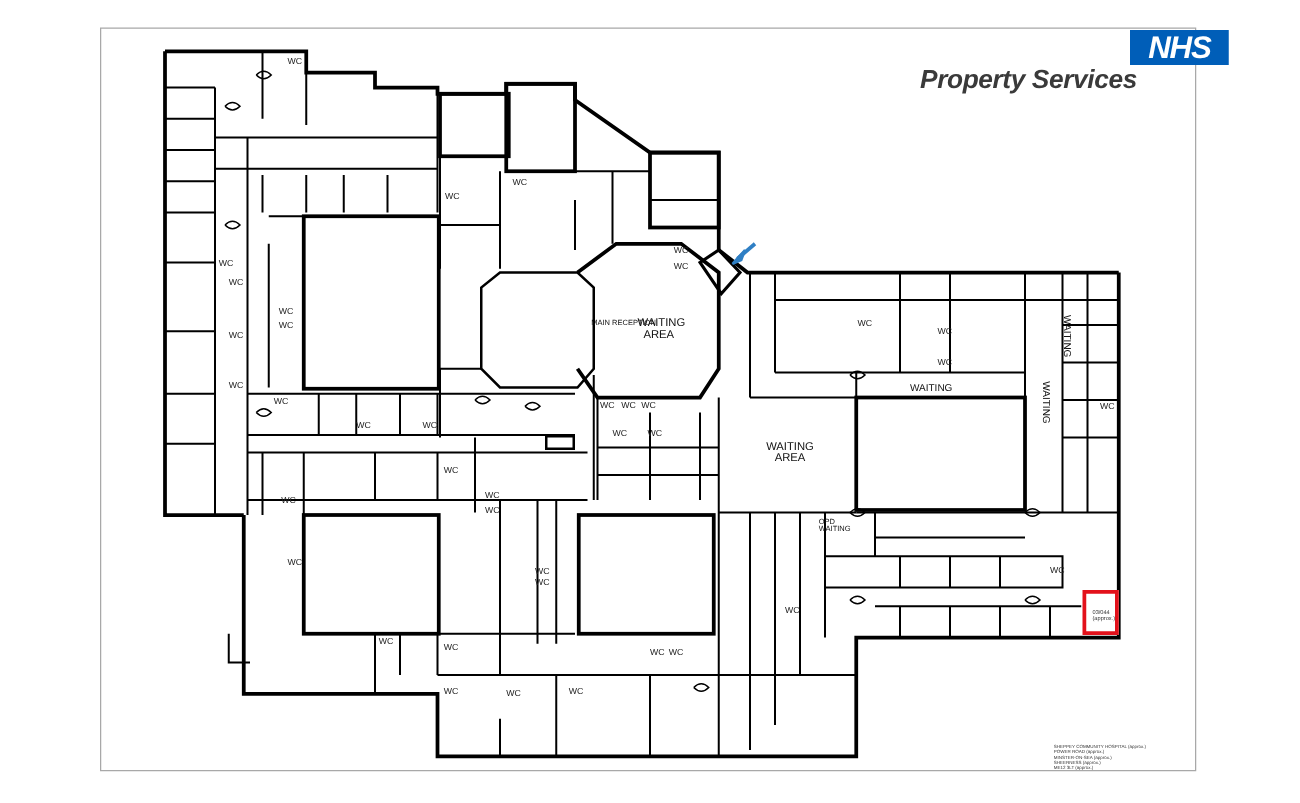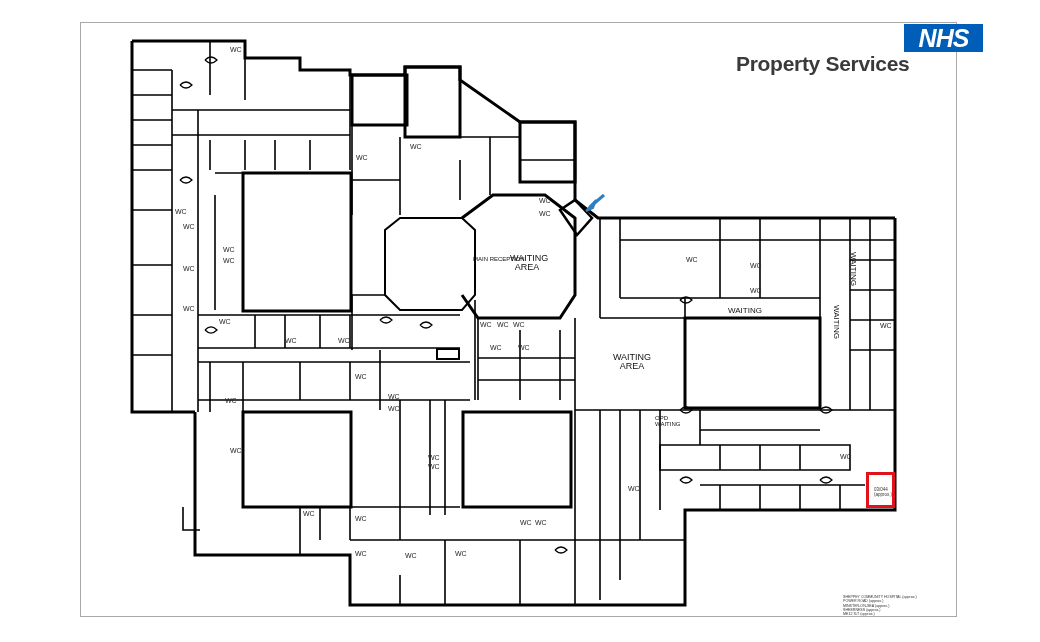--- a/index.html
+++ b/index.html
@@ -1,19 +1,19 @@
 <!DOCTYPE html>
 <html><head>
 <meta charset="utf-8">
 <style>
   html,body{margin:0;padding:0;background:#ffffff;}
   body{width:1040px;height:642px;position:relative;overflow:hidden;font-family:"Liberation Sans",sans-serif;}
   .sheet{position:absolute;left:80px;top:22px;width:877px;height:595px;border:1px solid #a8a8a8;background:#fff;box-sizing:border-box;}
   .logo-nhs{position:absolute;left:877px;top:24px;width:79px;height:28px;background:#005eb8;color:#fff;font-weight:bold;font-style:italic;font-size:25px;line-height:28px;text-align:center;letter-spacing:-1px;margin-left:27px;}
-  .logo-ps{position:absolute;left:736px;top:52px;font-weight:bold;font-size:21px;color:#3a3a3a;white-space:nowrap;letter-spacing:-0.3px;}
+  .logo-ps{position:absolute;left:736px;top:52px;font-weight:bold;font-style:italic;font-size:21px;color:#3a3a3a;white-space:nowrap;letter-spacing:-0.3px;}
   svg.plan{position:absolute;left:0;top:0;}
   .lbl{position:absolute;font-size:9px;color:#111;line-height:9px;white-space:nowrap;}
   .wc{position:absolute;font-size:7px;color:#222;line-height:7px;}
   .vert{writing-mode:vertical-rl;}
   .addr{position:absolute;left:843px;top:595px;font-size:3.6px;line-height:4.3px;color:#333;white-space:pre;}
   .hl{position:absolute;left:866px;top:472px;width:29px;height:36px;border:3px solid #e3111b;box-sizing:border-box;background:#fff;}
   .hl span{position:absolute;left:5px;top:12px;font-size:4.5px;color:#333;}
 </style>
 </head>
 <body>

